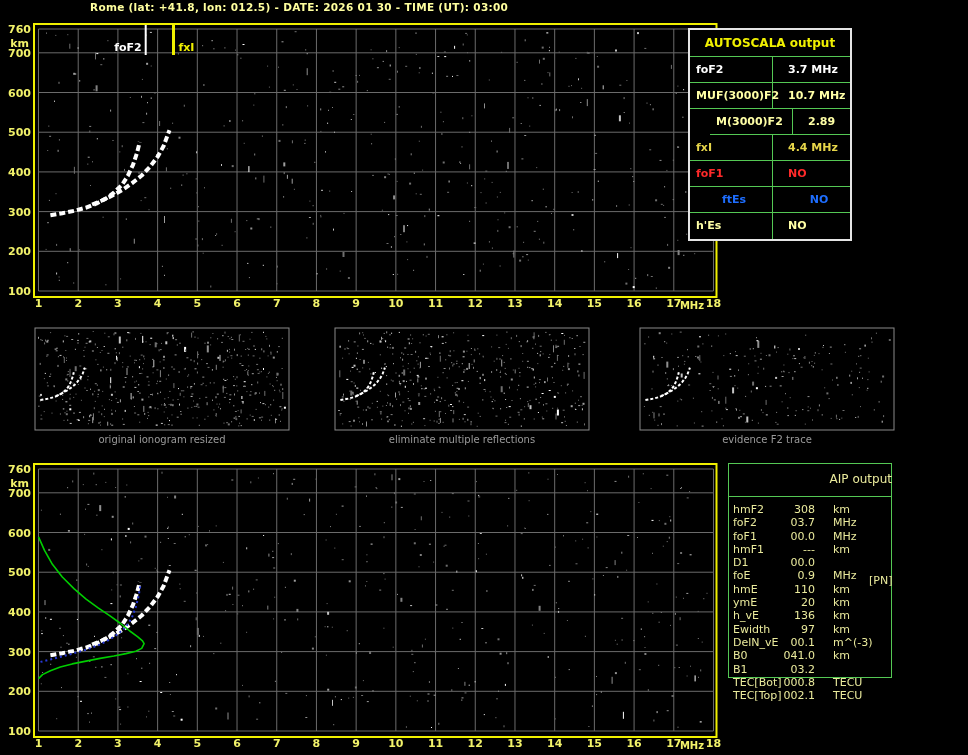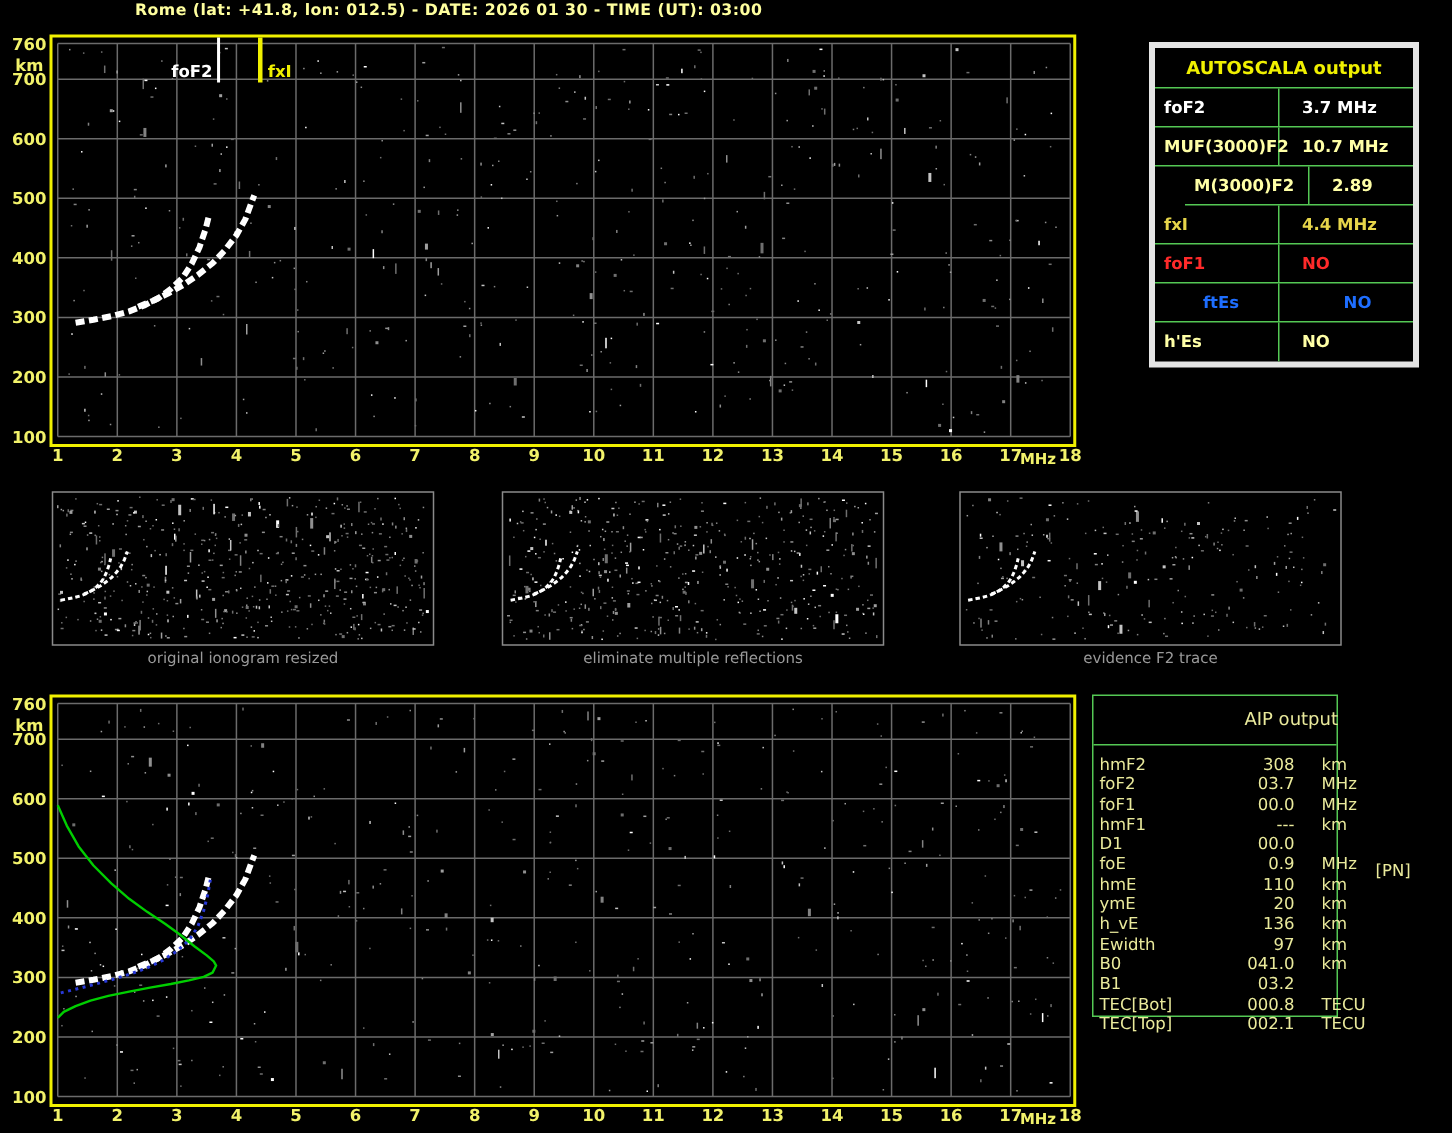--- a/index.html
+++ b/index.html
@@ -10,22 +10,22 @@
   }
   .title {
     position:absolute; left:90px; top:1px;
     color:#FFFF9E; font-size:10.5px; font-weight:bold; letter-spacing:.3px;
     white-space:nowrap;
   }
   svg.scene { position:absolute; left:0; top:0; }
 
   
   .autoscala {
-    position:absolute; left:766px; top:28px; width:180px;
-    border:4px solid #e5e5e5; background:#000;
+    position:absolute; left:688px; top:28px; width:164px;
+    border:2px solid #e5e5e5; background:#000;
   }
   .at-header {
     height:27px; line-height:27px; text-align:center;
     color:#F0F000; font-size:12px; font-weight:bold;
     border-bottom:1px solid #54C854;
   }
   .at-row {
     display:flex; height:26px; line-height:25px;
     font-size:11px; font-weight:bold;
     border-bottom:1px solid #54C854; white-space:nowrap;
@@ -49,21 +49,21 @@
     position:absolute; left:728px; top:472px; width:164px; text-align:right;
     color:#EAEA9C; font-size:12px;
   }
   .aip-sep { position:absolute; left:729px; top:496px; width:162px; height:1px; background:#54C854; }
   .aip-rows {
     position:absolute; left:733px; top:503px; width:234px;
     color:#EAEA9C; font-size:11px;
   }
   .aip-row { display:flex; height:13.3px; line-height:13.3px; white-space:nowrap; }
   .aip-name  { width:50px; }
-  .aip-value { width:32px; text-align:right;margin-left:48px; }
+  .aip-value { width:32px; text-align:right; }
   .aip-unit  { margin-left:18px; width:34px; }
   .aip-note  { margin-left:2px;margin-top:44px; }
 </style>
 </head>
 <body>
 
 <div class="stage">
 
   <div class="title">Rome (lat: +41.8, lon: 012.5) - DATE: 2026 01 30 - TIME (UT): 03:00</div>
 
@@ -2413,20 +2413,26 @@
         <div class="aip-unit">km</div>
         <div class="aip-note"></div>
       </div>
       <div class="aip-row">
         <div class="aip-name">Ewidth</div>
         <div class="aip-value">97</div>
         <div class="aip-unit">km</div>
         <div class="aip-note"></div>
       </div>
       <div class="aip-row">
+        <div class="aip-name">DelN_vE</div>
+        <div class="aip-value">00.1</div>
+        <div class="aip-unit">m^(-3)</div>
+        <div class="aip-note"></div>
+      </div>
+      <div class="aip-row">
         <div class="aip-name">B0</div>
         <div class="aip-value">041.0</div>
         <div class="aip-unit">km</div>
         <div class="aip-note"></div>
       </div>
       <div class="aip-row">
         <div class="aip-name">B1</div>
         <div class="aip-value">03.2</div>
         <div class="aip-unit"></div>
         <div class="aip-note"></div>

